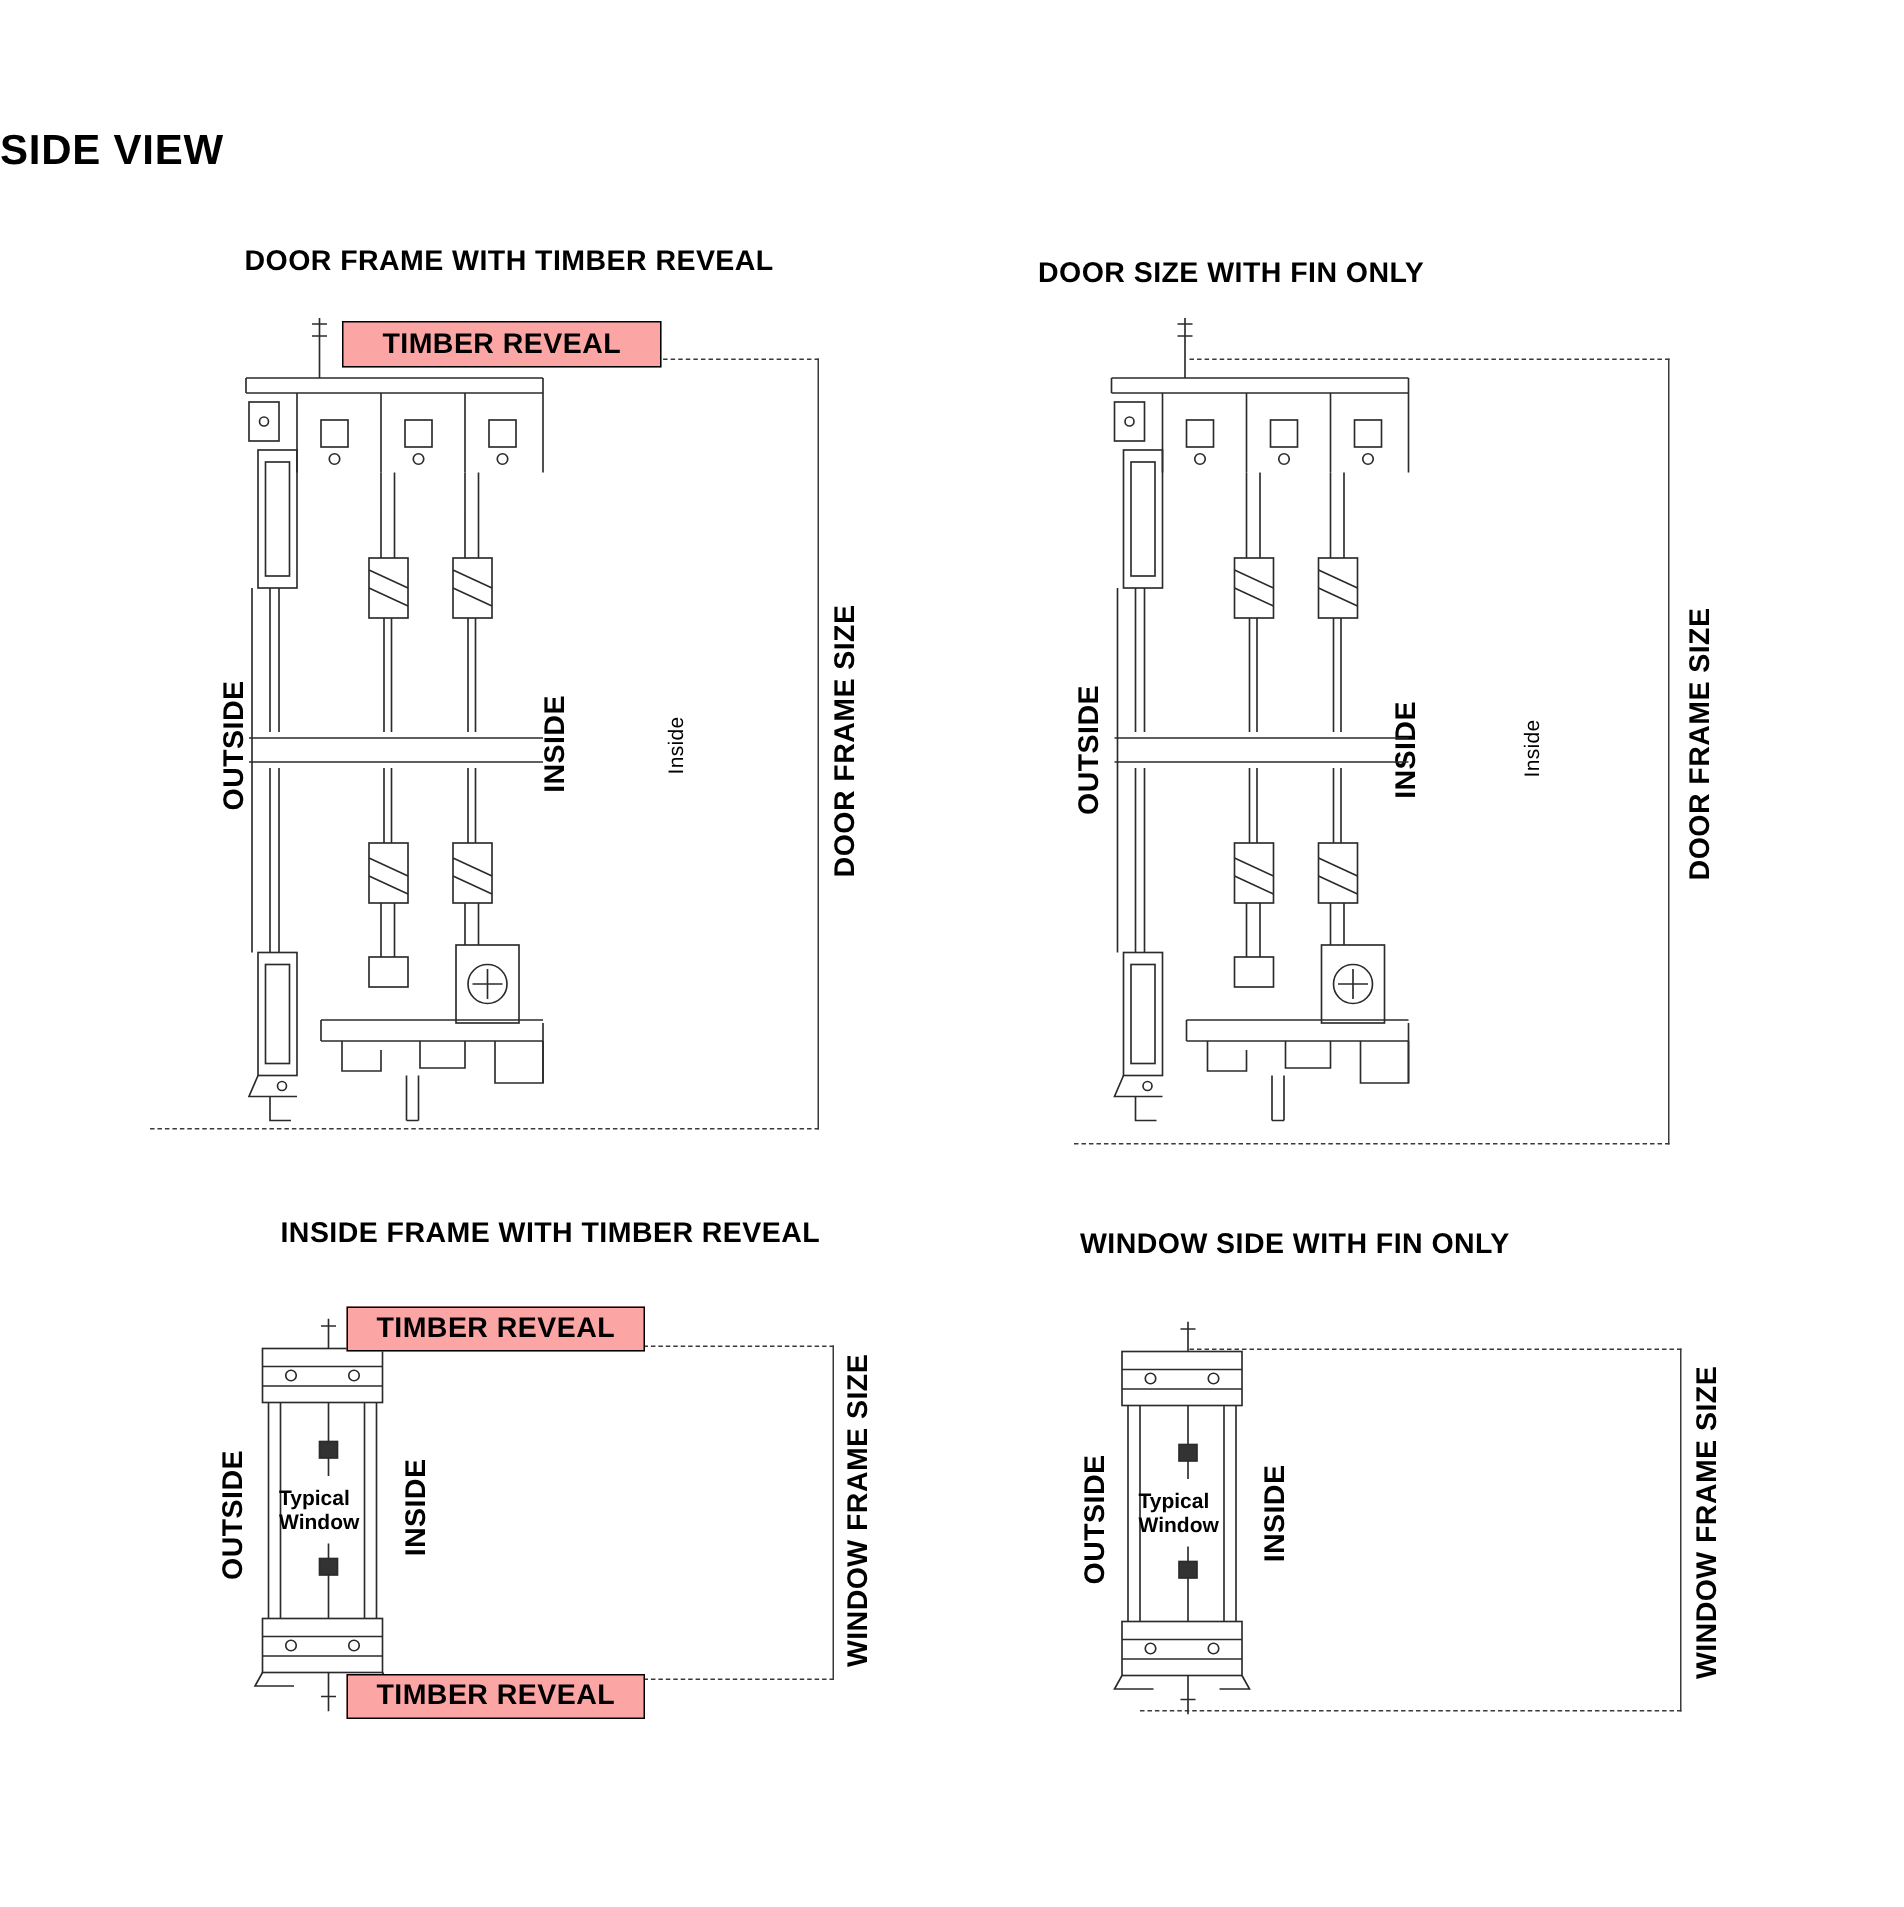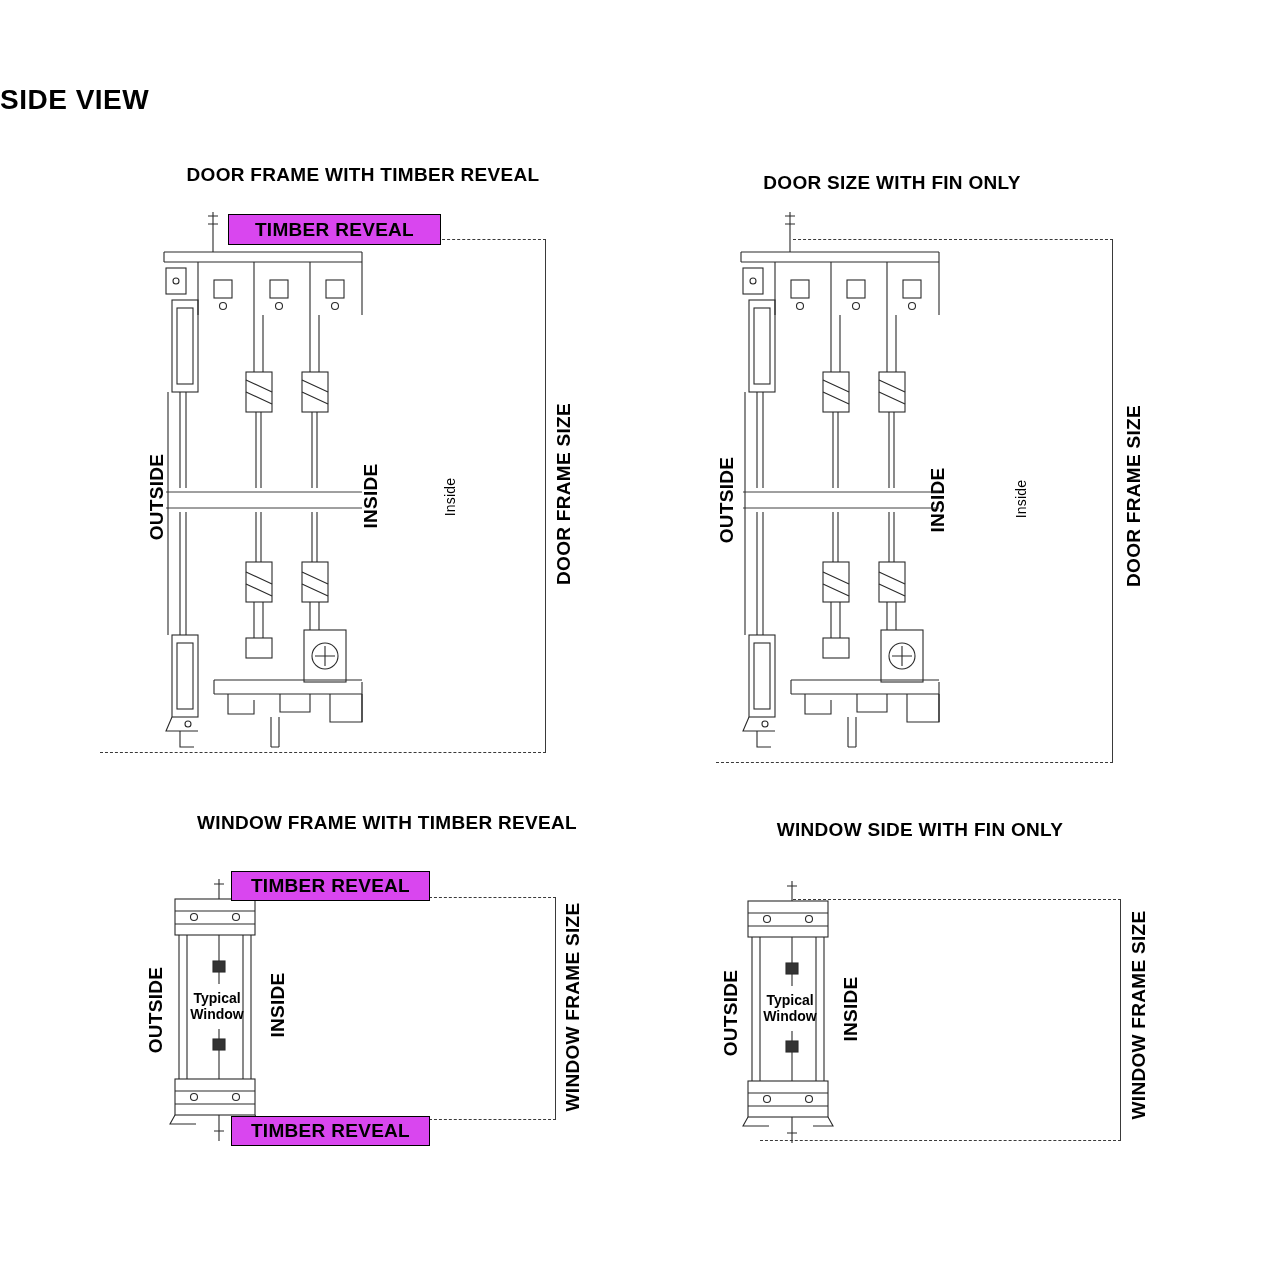--- a/index.html
+++ b/index.html
@@ -5,37 +5,37 @@
   html,body{margin:0;padding:0;background:#fff;}
   .canvas{
     position:relative;width:1269px;height:1271px;background:#fff;overflow:hidden;
     font-family:"Liberation Sans","DejaVu Sans",sans-serif;color:#000;
   }
   .main-title{
     position:absolute;left:0;top:84px;width:100%;text-align:left;
     font-size:28px;font-weight:bold;letter-spacing:.5px;
   }
   .heading{
-    position:absolute;font-size:19px;font-weight:bold;text-align:center;letter-spacing:.3px;white-space:nowrap;
+    position:absolute;font-size:19px;font-weight:bold;text-align:left;letter-spacing:.3px;white-space:nowrap;
   }
   .vlabel{
     position:absolute;white-space:nowrap;font-size:19px;font-weight:bold;letter-spacing:.3px;
     transform-origin:0 0;transform:rotate(-90deg) translate(-50%,-50%);
   }
   .vlabel.small{font-size:14px;font-weight:normal;letter-spacing:.2px;}
   .reveal-box{
-    position:absolute;border:1.5px solid #000;background:#d946ef;z-index:5;
+    position:absolute;border:1.5px solid #000;background:#fca5a5;z-index:5;
     display:flex;align-items:center;justify-content:center;
     font-size:19px;font-weight:bold;letter-spacing:.3px;
   }
   .drawing{position:absolute;z-index:1;}
   .dash-h{position:absolute;height:0;border-top:1.6px dashed #3a3a3a;z-index:0;}
   .solid-v{position:absolute;width:0;border-left:1.6px solid #3a3a3a;z-index:0;}
   .win-label{
-    position:absolute;z-index:6;font-size:14px;font-weight:bold;text-align:center;line-height:1.15;
+    position:absolute;z-index:6;font-size:14px;font-weight:bold;text-align:left;line-height:1.15;
   }
 </style>
 </head>
 <body>
 
 <div class="canvas">
 
   <svg width="0" height="0" style="position:absolute" aria-hidden="true">
     <defs>
       <g id="door-section" stroke="#2b2b2b" stroke-width="1.1" fill="none">
@@ -145,21 +145,21 @@
       <use href="#door-section"></use>
     </svg>
   <div class="dash-h" style="left:793px;top:239px;width:320px"></div>
   <div class="solid-v" style="left:1112px;top:239px;height:524px"></div>
   <div class="dash-h" style="left:716px;top:762px;width:397px"></div>
   <div class="vlabel" style="left:727px;top:500px">OUTSIDE</div>
   <div class="vlabel" style="left:938px;top:500px">INSIDE</div>
   <div class="vlabel small" style="left:1021px;top:499px">Inside</div>
   <div class="vlabel" style="left:1134px;top:496px">DOOR FRAME SIZE</div>
 
-  <div class="heading" style="left:187px;top:812px;width:400px">WINDOW FRAME WITH TIMBER REVEAL</div>
+  <div class="heading" style="left:187px;top:812px;width:400px">INSIDE FRAME WITH TIMBER REVEAL</div>
   <svg class="drawing" style="left:167px;top:879px" width="100" height="262" viewBox="0 0 100 262">
       <use href="#window-section"></use>
     </svg>
   <div class="dash-h" style="left:429px;top:897px;width:127px"></div>
   <div class="solid-v" style="left:555px;top:897px;height:223px"></div>
   <div class="dash-h" style="left:429px;top:1119px;width:127px"></div>
   <div class="reveal-box" style="left:231px;top:871px;width:197px;height:28px">
     <span>TIMBER REVEAL</span>
   </div>
   <div class="reveal-box" style="left:231px;top:1116px;width:197px;height:28px">

